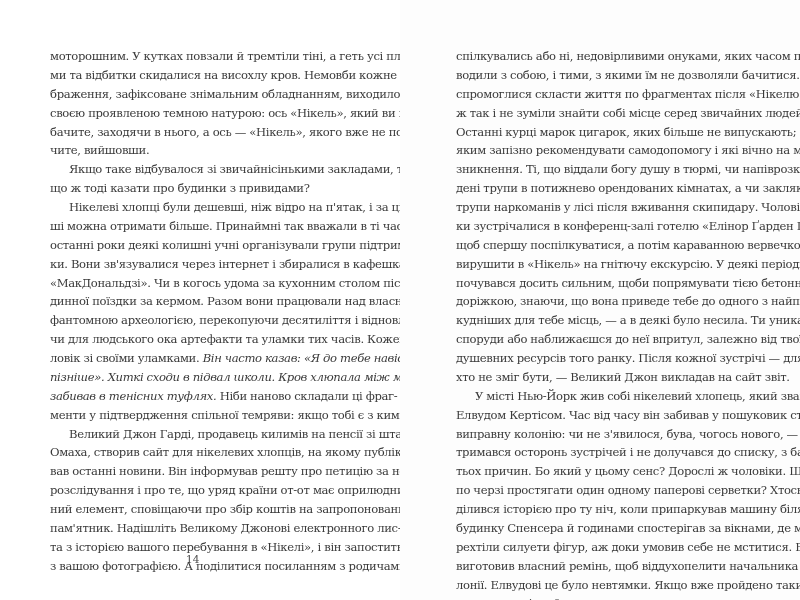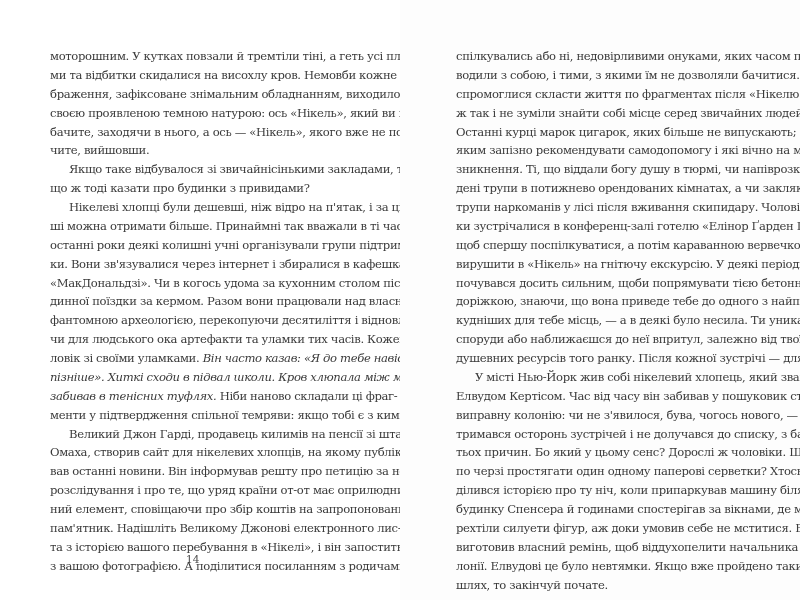--- a/index.html
+++ b/index.html
@@ -88,20 +88,21 @@
         <span class="line">дені трупи в потижнево орендованих кімнатах, а чи заклякл</span>
         <span class="line">трупи наркоманів у лісі після вживання скипидару. Чолові-</span>
         <span class="line">ки зустрічалися в конференц-залі готелю «Елінор Ґарден Інн»,</span>
         <span class="line">щоб спершу поспілкуватися, а потім караванною вервечкою</span>
         <span class="line">вирушити в «Нікель» на гнітючу екскурсію. У деякі періоди ти</span>
         <span class="line">почувався досить сильним, щоби попрямувати тією бетонною</span>
         <span class="line">доріжкою, знаючи, що вона приведе тебе до одного з найпас-</span>
         <span class="line">кудніших для тебе місць, — а в деякі було несила. Ти уникаєш</span>
         <span class="line">споруди або наближаєшся до неї впритул, залежно від твоїх</span>
         <span class="line">душевних ресурсів того ранку. Після кожної зустрічі — для тих,</span>
+        <span class="line last">хто не зміг бути, — Великий Джон викладав на сайт звіт.</span>
         <span class="line indent">У місті Нью-Йорк жив собі нікелевий хлопець, який звався</span>
         <span class="line">Елвудом Кертісом. Час від часу він забивав у пошуковик стару</span>
         <span class="line">виправну колонію: чи не з'явилося, бува, чогось нового, — але</span>
         <span class="line">тримався осторонь зустрічей і не долучався до списку, з бага-</span>
         <span class="line">тьох причин. Бо який у цьому сенс? Дорослі ж чоловіки. Щоб</span>
         <span class="line">по черзі простягати один одному паперові серветки? Хтось по-</span>
         <span class="line">ділився історією про ту ніч, коли припаркував машину біля</span>
         <span class="line">будинку Спенсера й годинами спостерігав за вікнами, де ме-</span>
         <span class="line">рехтіли силуети фігур, аж доки умовив себе не мститися. Він</span>
         <span class="line">виготовив власний ремінь, щоб віддухопелити начальника ко-</span>

